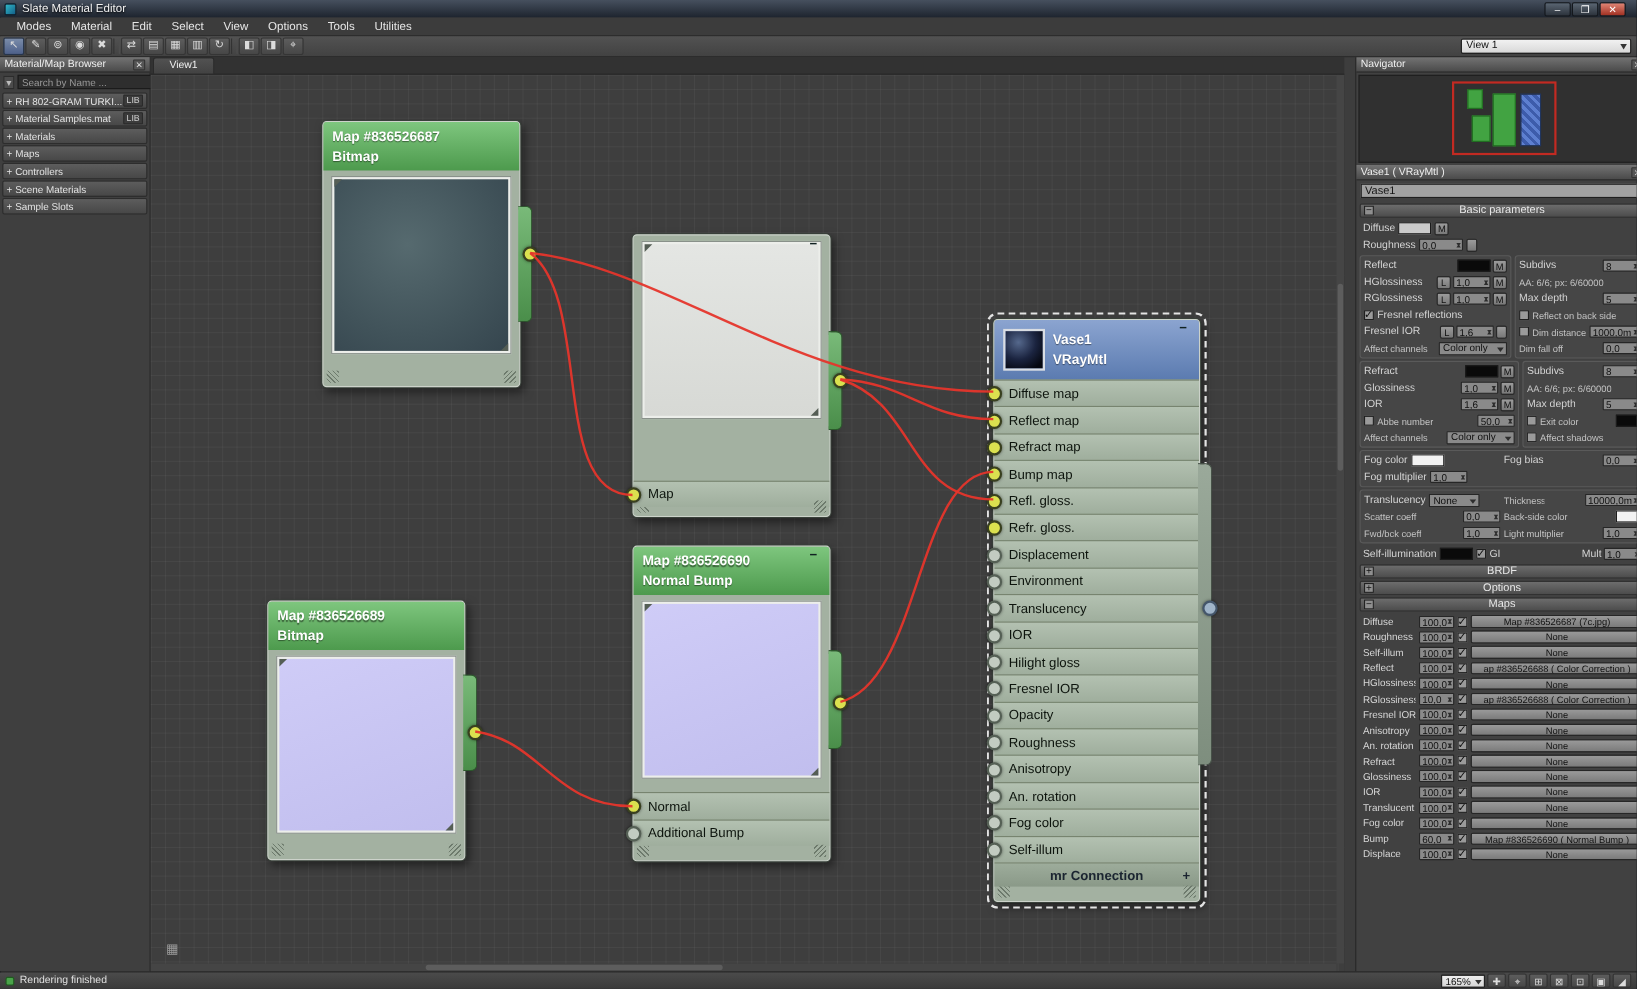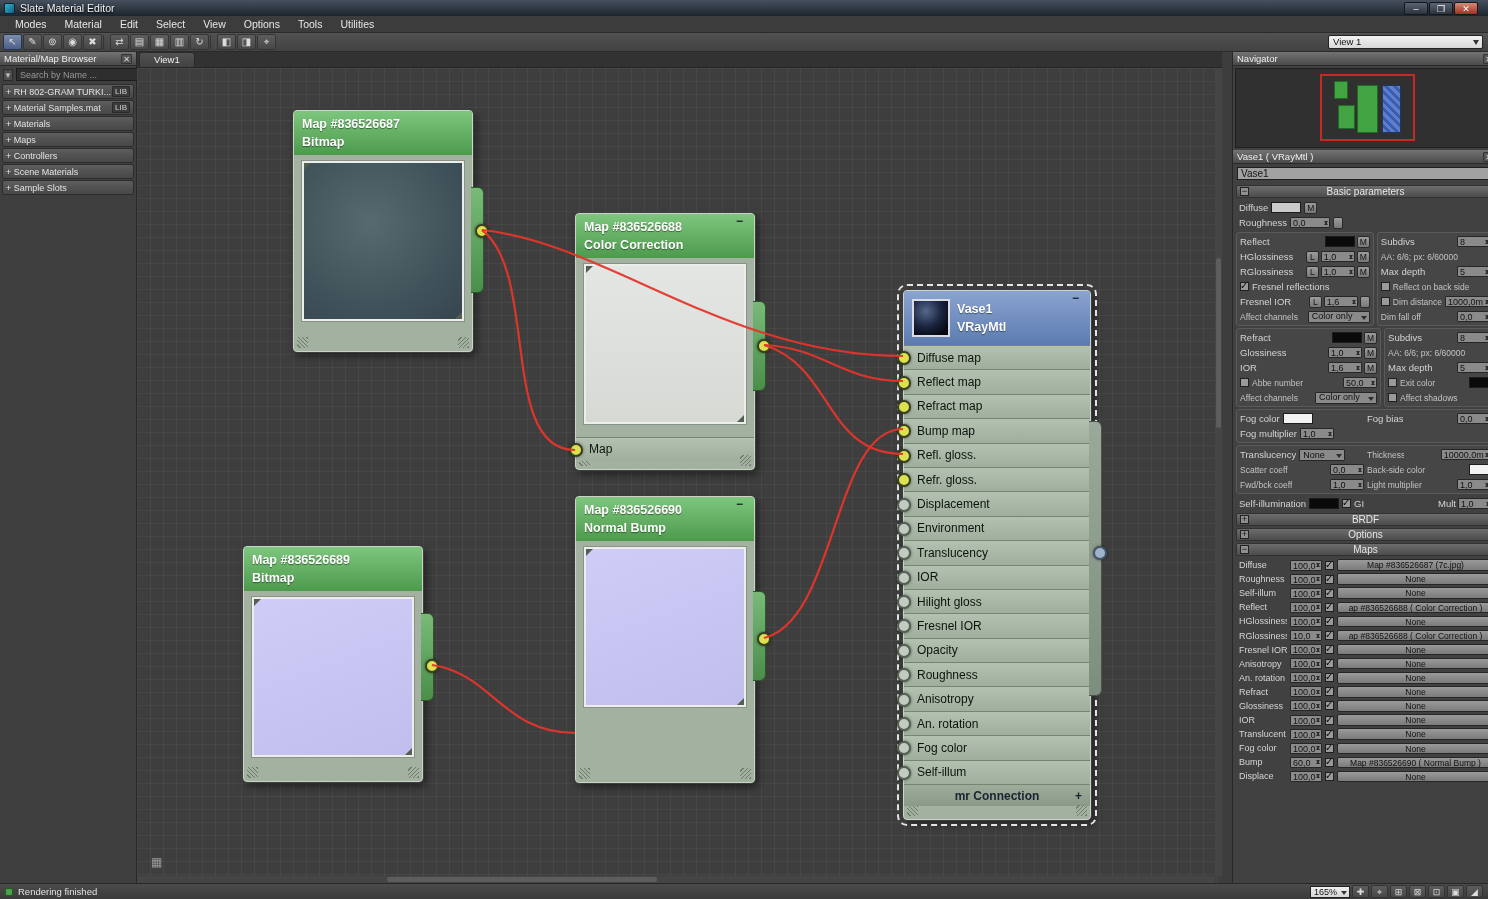--- a/index.html
+++ b/index.html
@@ -276,24 +276,20 @@
         </div>
         <div class="thumbwrap">
             <div class="thumb thumb-slate"></div>
           </div>
         <span class="socket out" style="top:113px;"></span>
       </div>
 
       <div class="node" style="left:438px;top:145px;width:180px;height:257px;">
         <div class="side-tab" style="top:87px;height:90px;"></div>
         <span class="collapse-dash">−</span>
-        <div class="node-header">
-          <div class="nh1">Map #836526688</div>
-          <div class="nh2">Color Correction</div>
-        </div>
         <div class="thumbwrap">
             <div class="thumb thumb-light"></div>
           </div>
         <div class="slots-abs" style="bottom:8px;">
 
         <div class="slot">
               <span class="socket"></span>
               <span class="slot-label">Map</span>
             </div>
           </div>
@@ -314,20 +310,31 @@
 
       <div class="node" style="left:438px;top:428px;width:180px;height:287px;">
         <div class="side-tab" style="top:94px;height:90px;"></div>
         <span class="collapse-dash">−</span>
         <div class="node-header">
           <div class="nh1">Map #836526690</div>
           <div class="nh2">Normal Bump</div>
         </div>
         <div class="thumbwrap">
             <div class="thumb thumb-lav"></div>
+          </div>
+        <div class="slots-abs" style="bottom:13px;">
+
+        <div class="slot">
+              <span class="socket"></span>
+              <span class="slot-label">Normal</span>
+            </div>
+            <div class="slot">
+              <span class="socket gray"></span>
+              <span class="slot-label">Additional Bump</span>
+            </div>
           </div>
         <span class="socket out" style="top:135px;"></span>
       </div>
 
       <div class="node selected" style="left:766px;top:222px;width:188px;height:530px;">
         <div class="side-tab gray" style="top:130px;height:275px;"></div>
         <span class="collapse-dash">−</span>
         <div class="vase-header">
           <span class="sphere"></span>
           <span>

